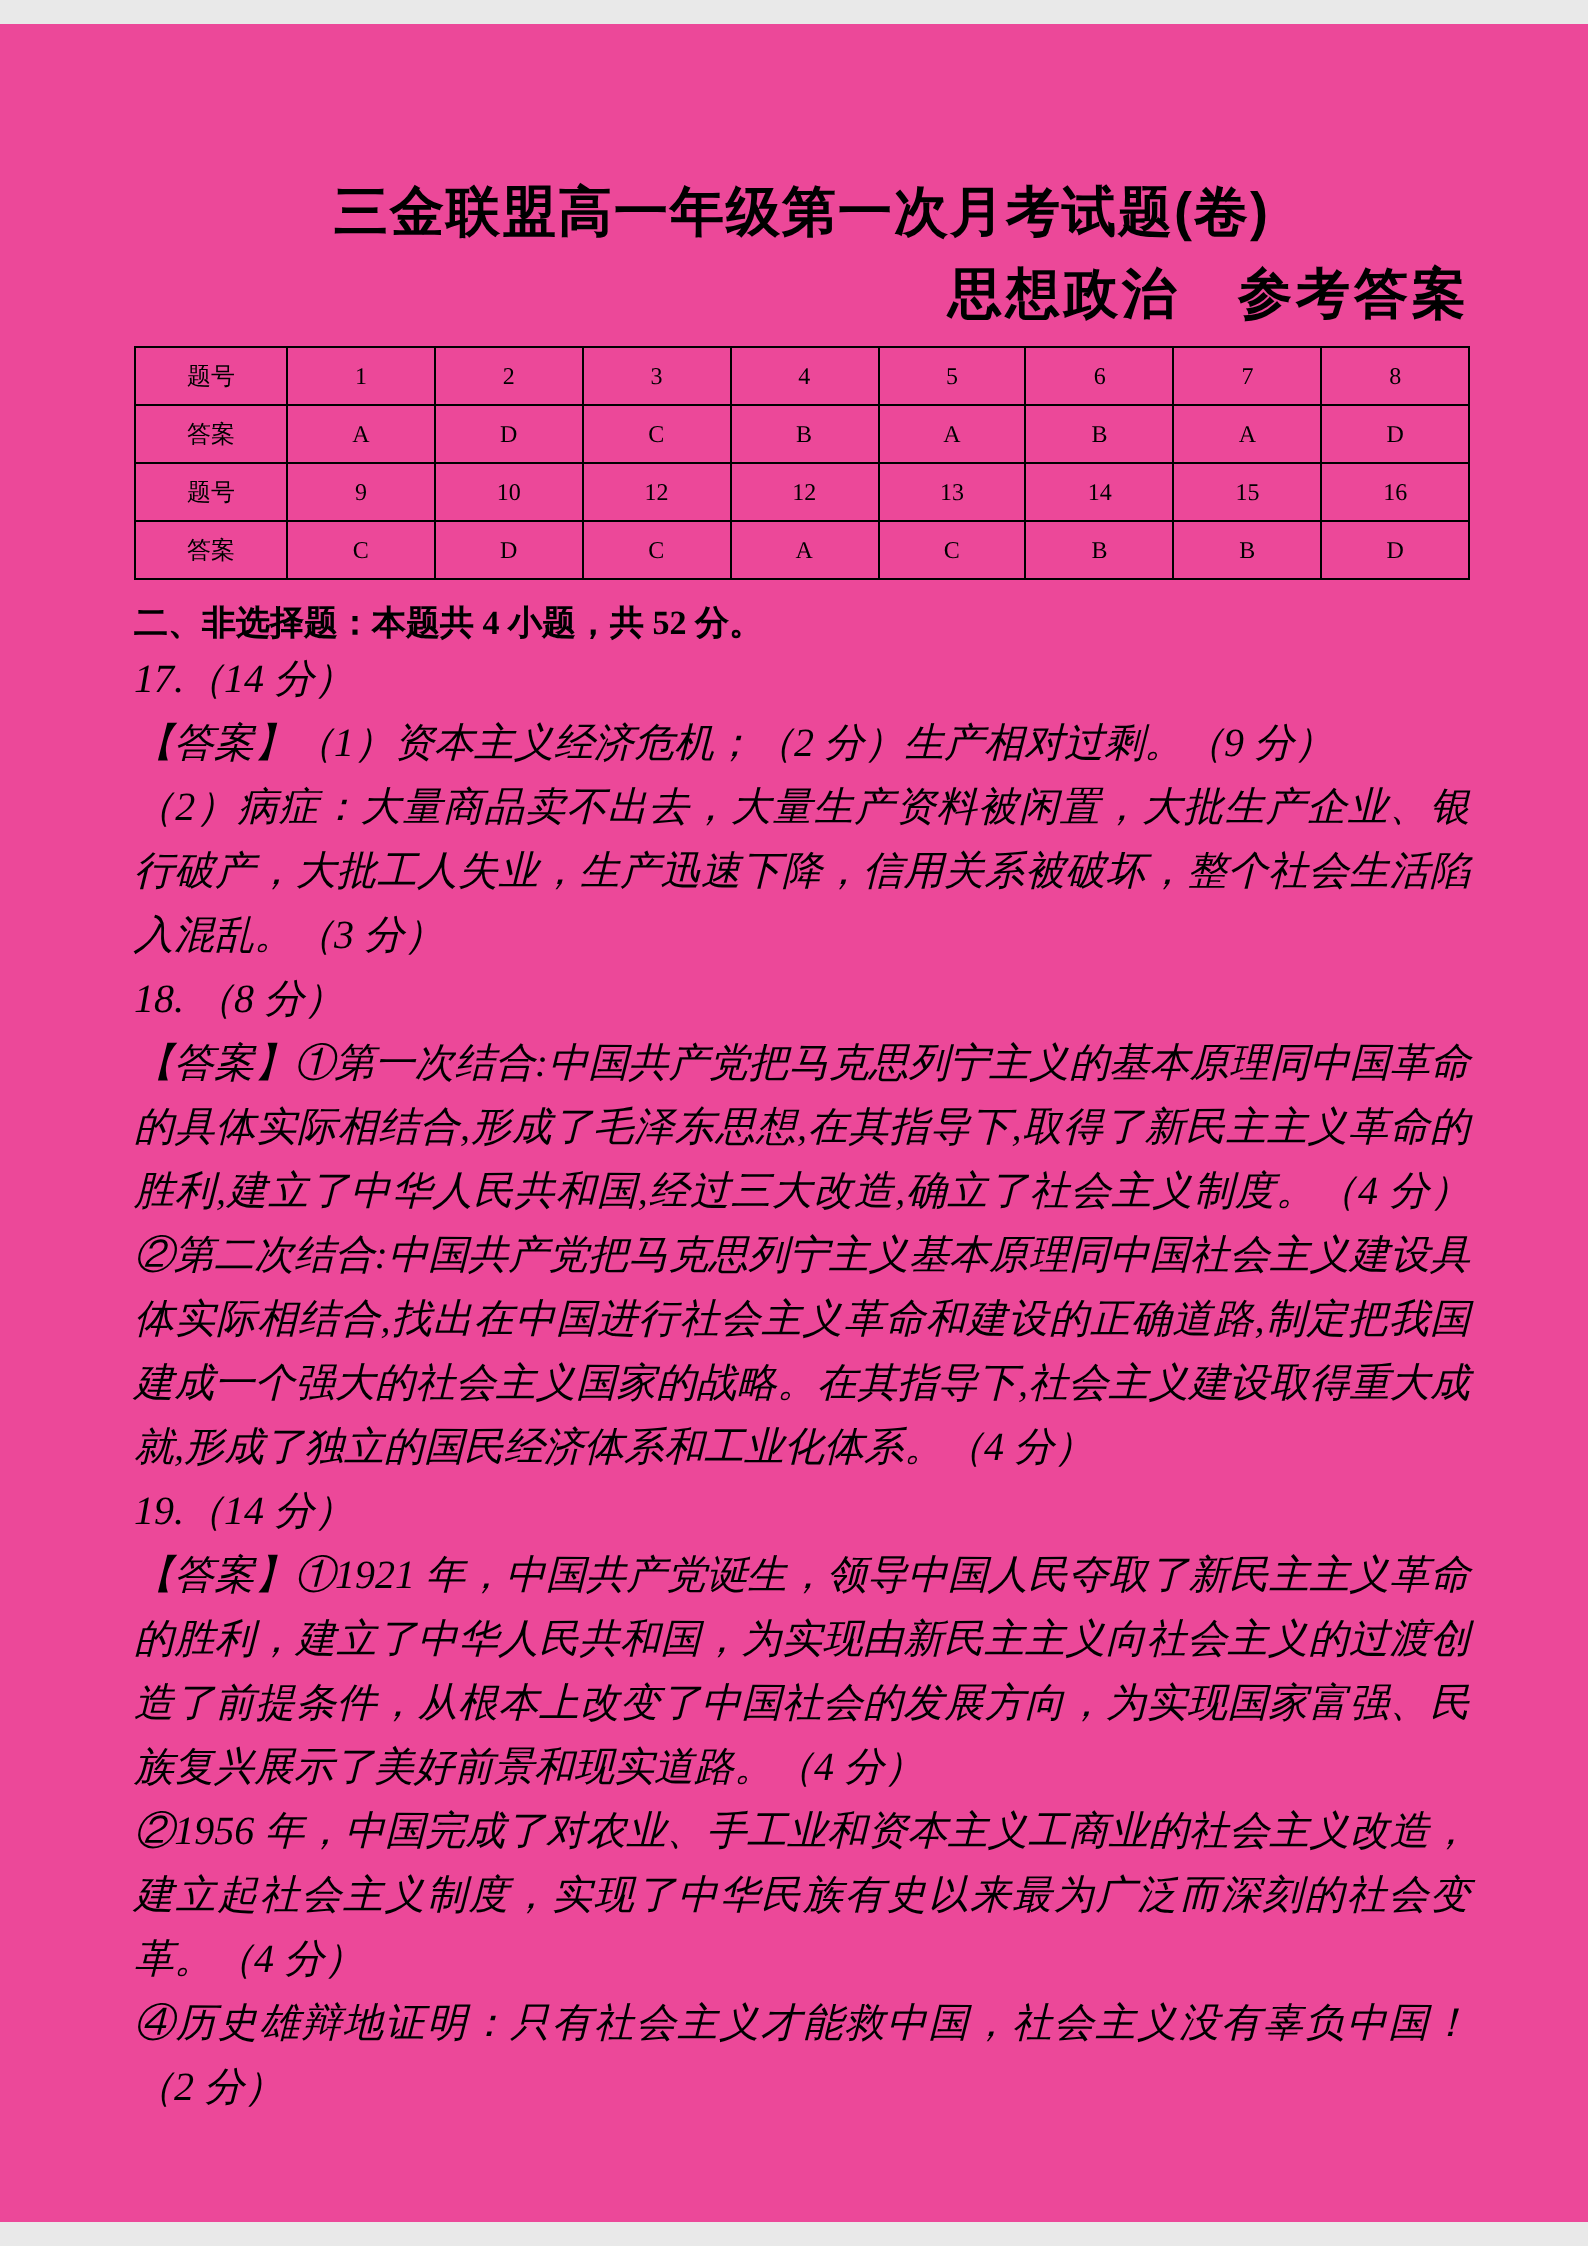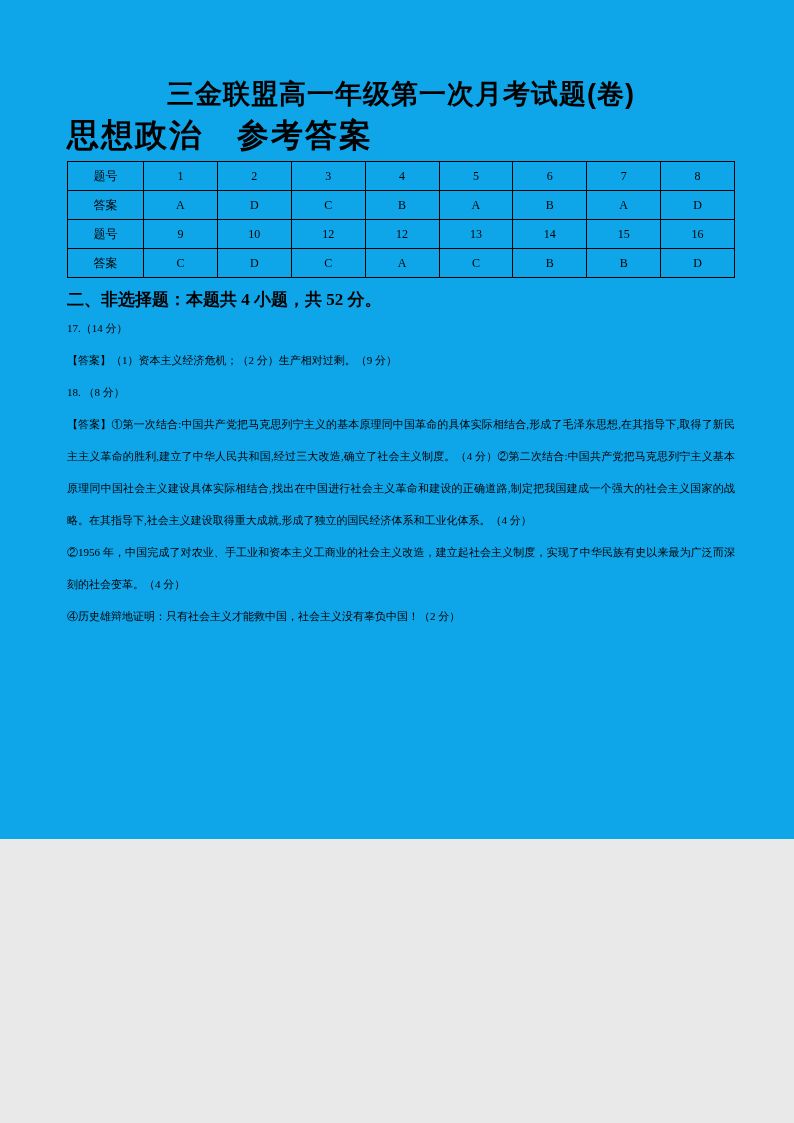--- a/index.html
+++ b/index.html
@@ -3,45 +3,45 @@
 <meta charset="utf-8">
 <style>
   html, body {
     margin: 0;
     padding: 0;
     background: #e9e9e9;
   }
   .doc-page {
     position: relative;
     width: 794px;
-    height: 839px;
-    margin: 0 auto;
-    background: #0ea5e9;
+    height: 1099px;
+    margin: 12px auto;
+    background: #ec4899;
     box-sizing: border-box;
     padding: 74px 59px 0 67px;
     font-family: "Liberation Serif", "DejaVu Serif", serif;
     color: #000000;
     overflow: hidden;
   }
   .doc-title {
     margin: 0;
     text-align: center;
     font-family: "Liberation Sans", "DejaVu Sans", sans-serif;
     font-weight: bold;
     font-size: 27px;
     line-height: 41px;
     letter-spacing: 1px;
     white-space: nowrap;
   }
   .doc-subtitle {
     margin: 0;
-    text-align: left;
+    text-align: right;
     font-family: "Liberation Sans", "DejaVu Sans", sans-serif;
     font-weight: bold;
-    font-size: 32px;
+    font-size: 27px;
     line-height: 41px;
     letter-spacing: 2px;
   }
   .sec-heading {
     margin: 7px 0 0 0;
     font-weight: bold;
     font-size: 17px;
     line-height: 25px;
   }
   .answer-table {
@@ -56,23 +56,24 @@
     height: 28px;
     padding: 0;
     text-align: center;
     vertical-align: middle;
   }
   .answer-table col.label-col { width: 76px; }
   .sec-heading.second { margin-top: 9px; }
   .q-block { margin: 0; }
   .doc-par {
     margin: 0;
-    font-size: 11px;
+    font-size: 20px;
     line-height: 32px;
     text-align: justify;
+    font-style: italic;
   }
   .doc-par.qnum { text-align: left; }
 </style>
 </head>
 <body>
 
 <div class="doc-page">
 
   <h1 class="doc-title">三金联盟高一年级第一次月考试题(卷)</h1>
   <h2 class="doc-subtitle">思想政治　参考答案</h2>
@@ -136,25 +137,28 @@
         <td>D</td>
       </tr>
     </tbody>
   </table>
 
   <p class="sec-heading second">二、非选择题：本题共 4 小题，共 52 分。</p>
 
   <div class="q-block">
     <p class="doc-par qnum">17.（14 分）</p>
     <p class="doc-par">【答案】（1）资本主义经济危机；（2 分）生产相对过剩。（9 分）</p>
+    <p class="doc-par">（2）病症：大量商品卖不出去，大量生产资料被闲置，大批生产企业、银行破产，大批工人失业，生产迅速下降，信用关系被破坏，整个社会生活陷入混乱。（3 分）</p>
   </div>
 
   <div class="q-block">
     <p class="doc-par qnum">18. （8 分）</p>
     <p class="doc-par">【答案】①第一次结合:中国共产党把马克思列宁主义的基本原理同中国革命的具体实际相结合,形成了毛泽东思想,在其指导下,取得了新民主主义革命的胜利,建立了中华人民共和国,经过三大改造,确立了社会主义制度。（4 分）②第二次结合:中国共产党把马克思列宁主义基本原理同中国社会主义建设具体实际相结合,找出在中国进行社会主义革命和建设的正确道路,制定把我国建成一个强大的社会主义国家的战略。在其指导下,社会主义建设取得重大成就,形成了独立的国民经济体系和工业化体系。（4 分）</p>
   </div>
 
   <div class="q-block">
+    <p class="doc-par qnum">19.（14 分）</p>
+    <p class="doc-par">【答案】①1921 年，中国共产党诞生，领导中国人民夺取了新民主主义革命的胜利，建立了中华人民共和国，为实现由新民主主义向社会主义的过渡创造了前提条件，从根本上改变了中国社会的发展方向，为实现国家富强、民族复兴展示了美好前景和现实道路。（4 分）</p>
     <p class="doc-par">②1956 年，中国完成了对农业、手工业和资本主义工商业的社会主义改造，建立起社会主义制度，实现了中华民族有史以来最为广泛而深刻的社会变革。（4 分）</p>
     <p class="doc-par">④历史雄辩地证明：只有社会主义才能救中国，社会主义没有辜负中国！（2 分）</p>
   </div>
 
 </div>
 
 </body></html>

